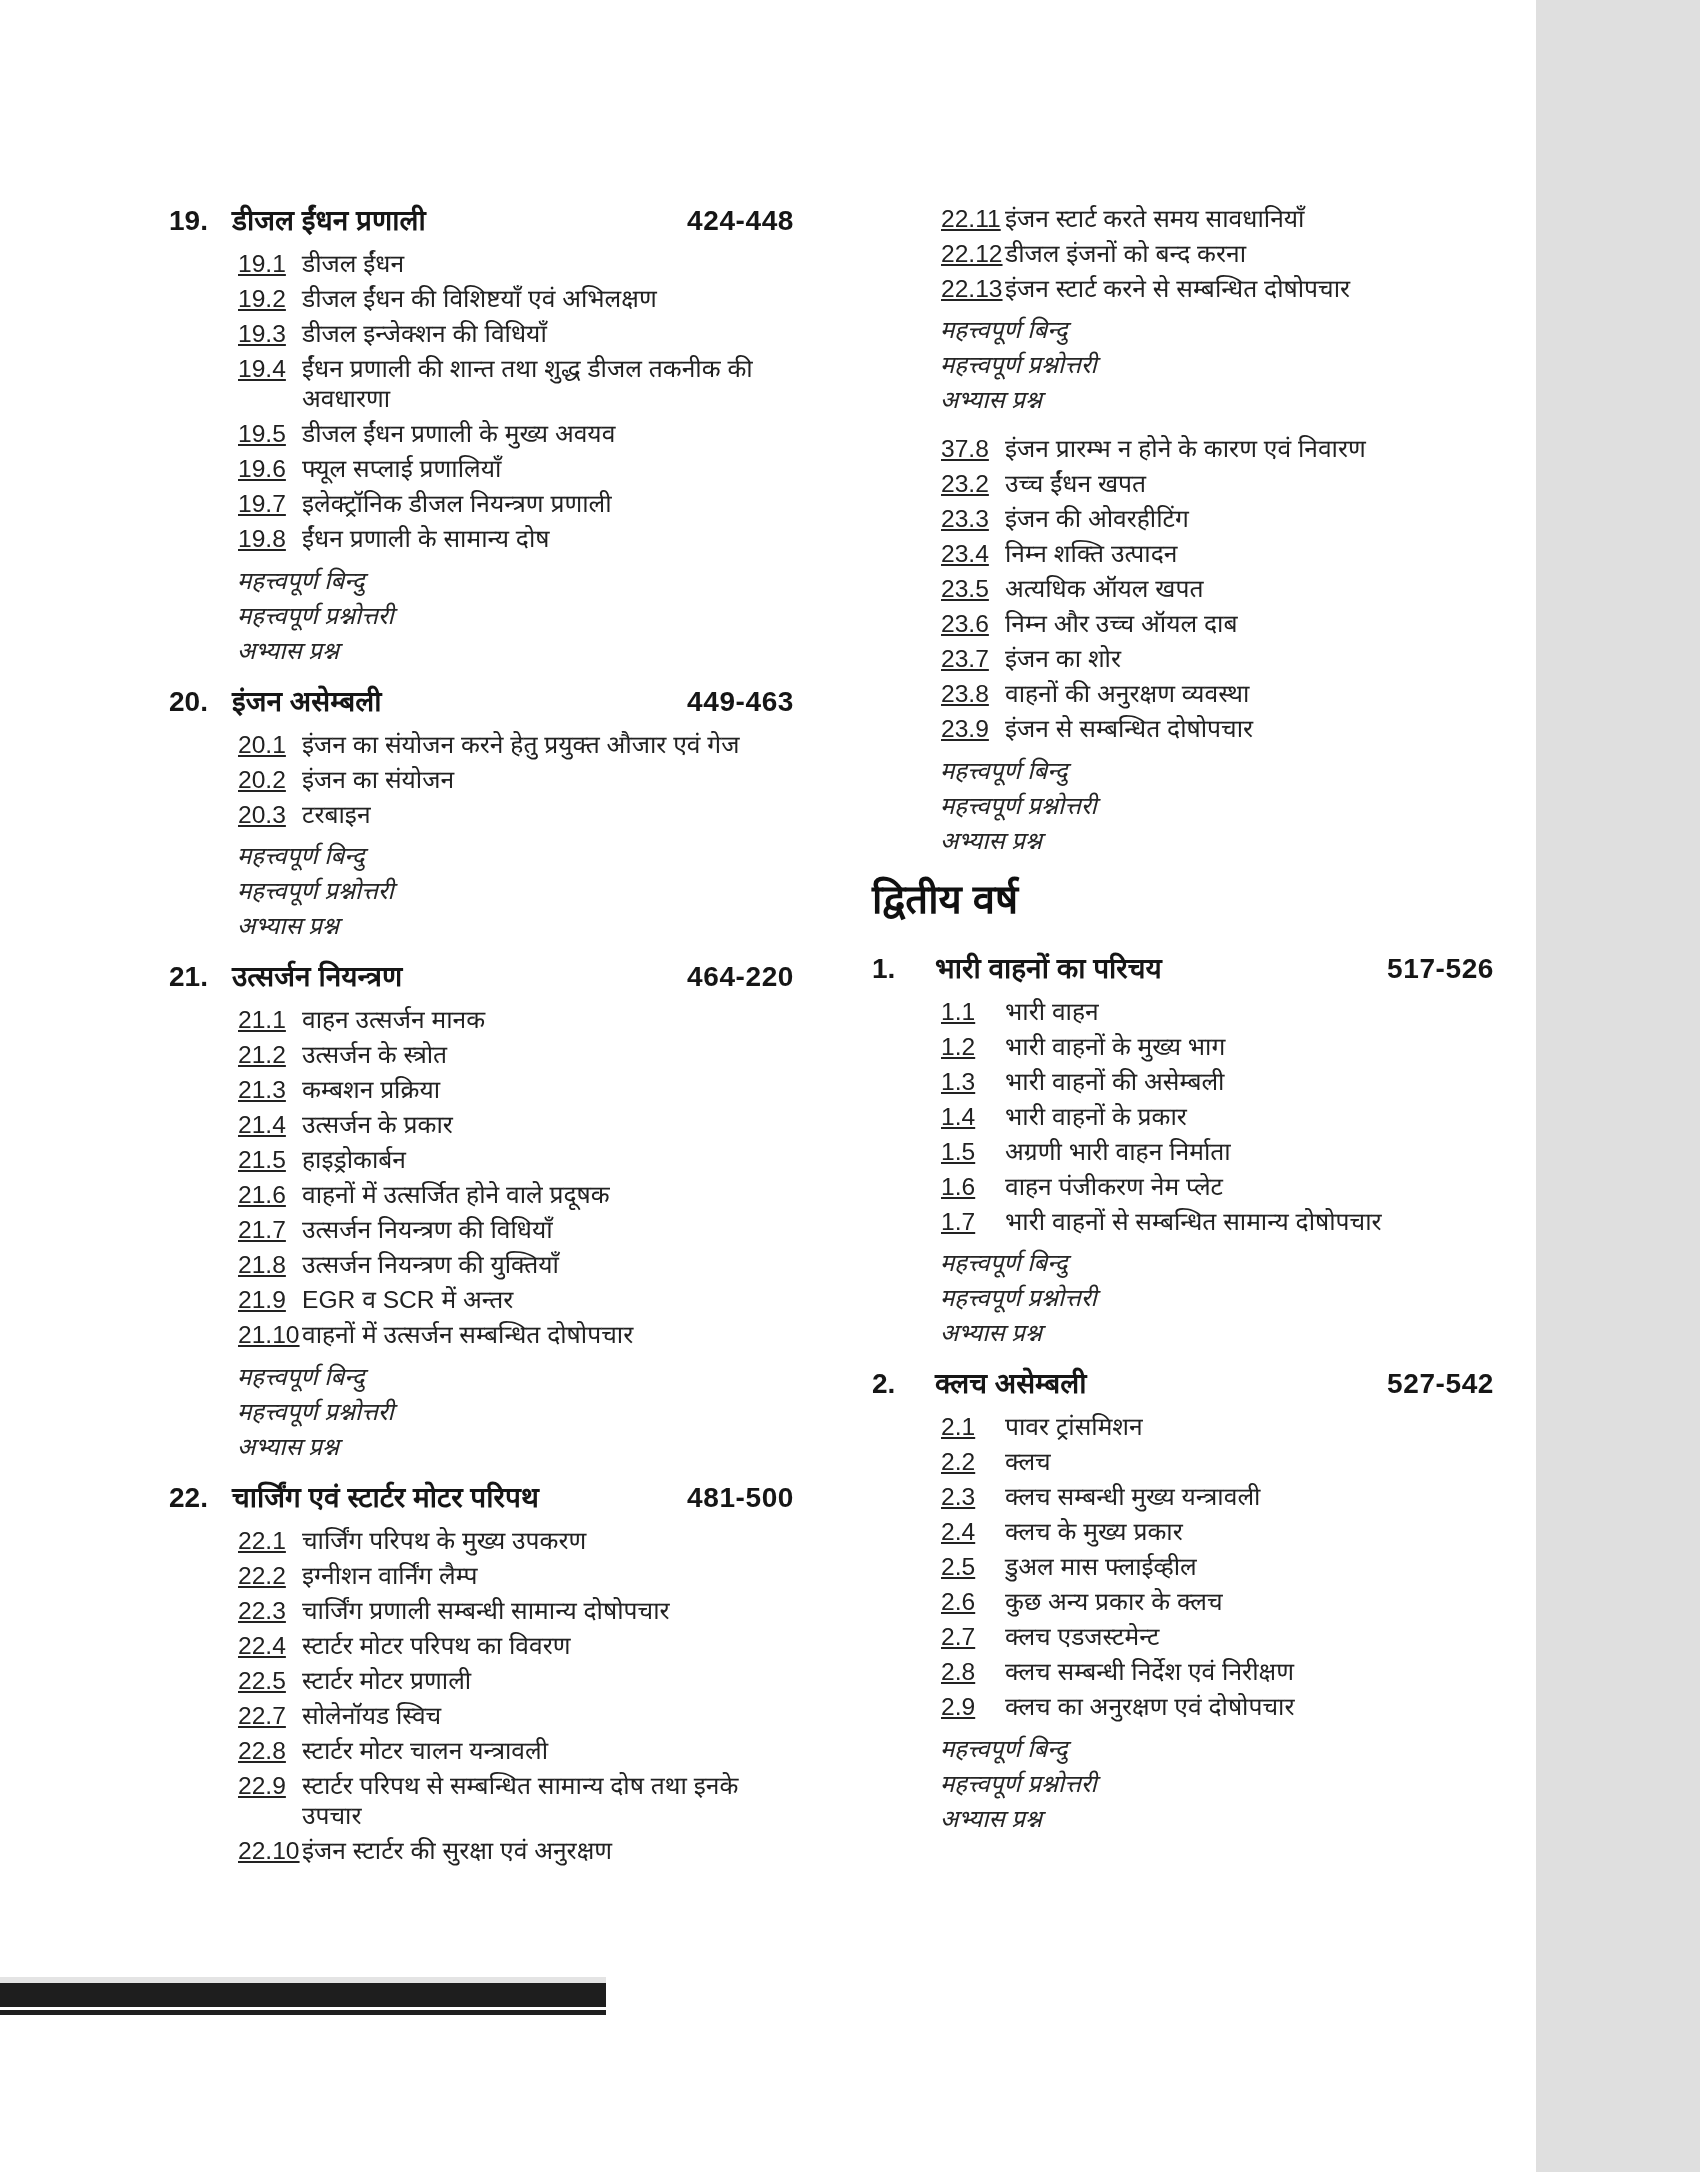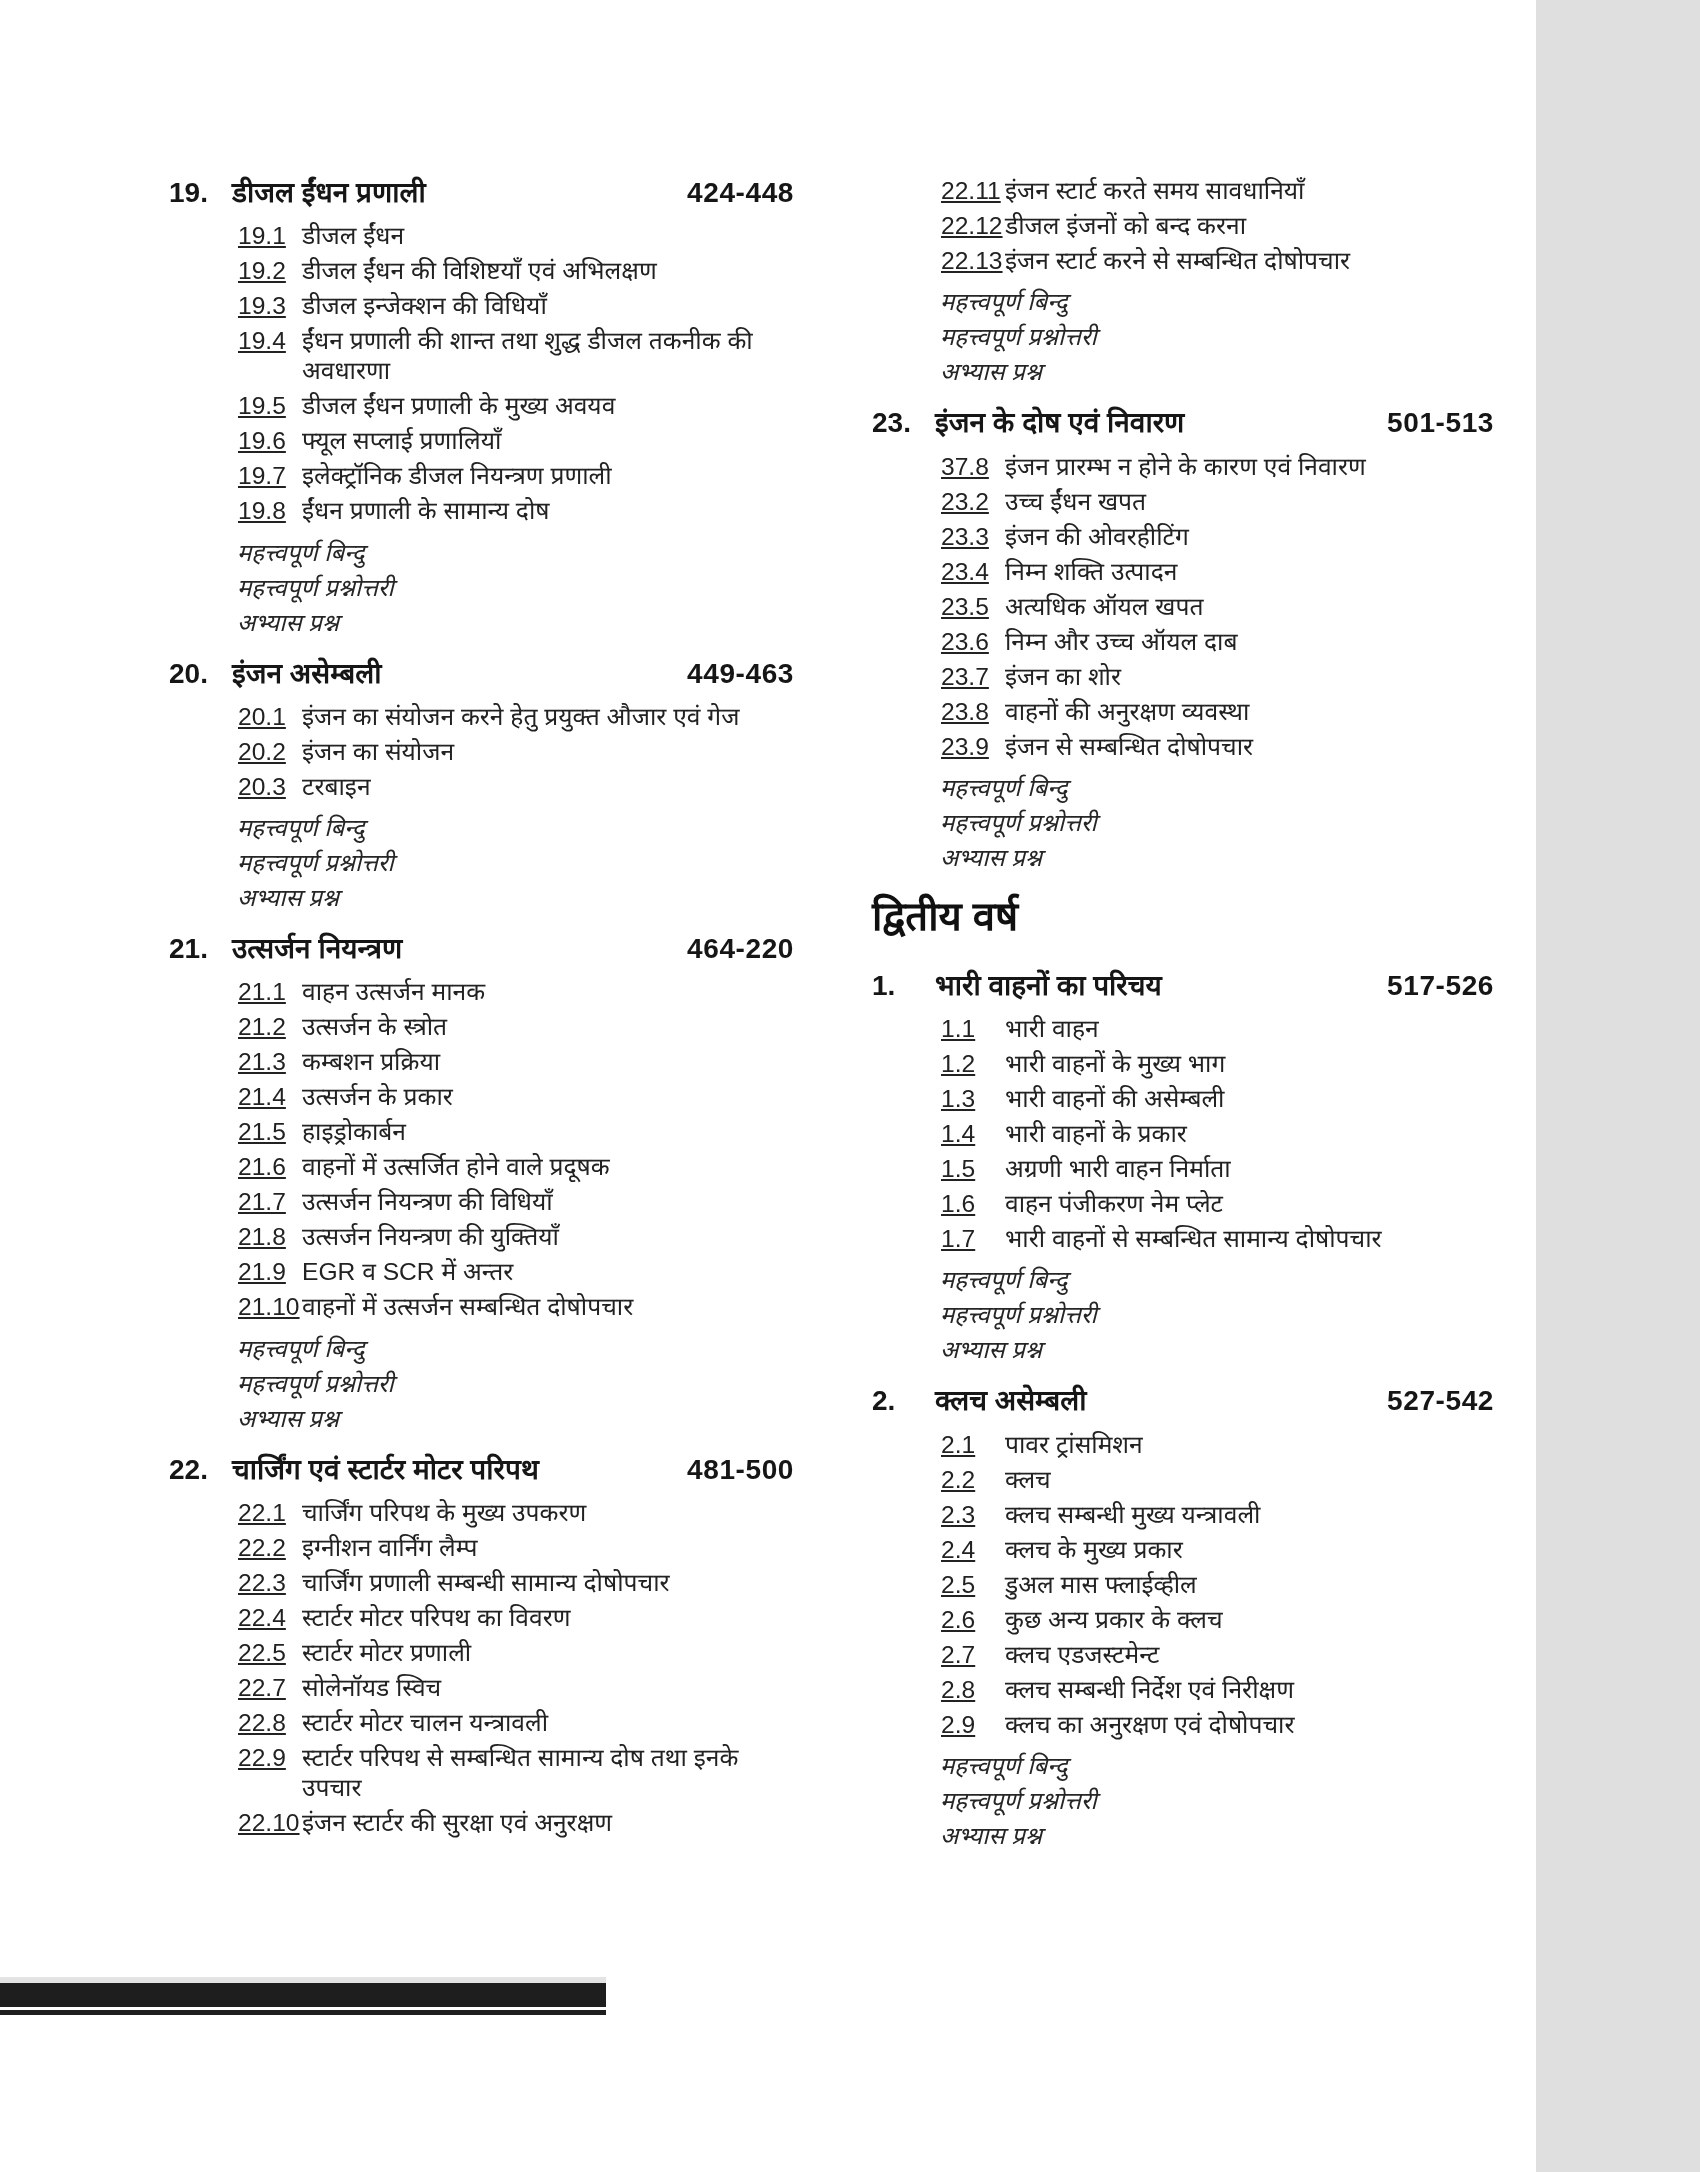--- a/index.html
+++ b/index.html
@@ -20,21 +20,21 @@
     position: absolute;
     top: 0;
     right: 0;
     width: 164px;
     height: 2172px;
     background: var(--gutter-color, #dfdfdf);
   }
 
   .toc-column {
     position: absolute;
-    top: 176px;
+    top: 204px;
   }
   .toc-column.left  { left: 169px;  width: 625px; }
   .toc-column.right { left: 872px; width: 622px; }
 
   .chapter-block { margin-bottom: 19px; }
 
   .chapter-heading {
     display: flex;
     align-items: baseline;
     font-weight: bold;
@@ -282,25 +282,20 @@
           <span class="item-label">इंजन स्टार्ट करने से सम्बन्धित दोषोपचार</span>
         </div>
       </div>
       <div class="chapter-footer">
         <div class="footer-item">महत्त्वपूर्ण बिन्दु</div>
         <div class="footer-item">महत्त्वपूर्ण प्रश्नोत्तरी</div>
         <div class="footer-item">अभ्यास प्रश्न</div>
       </div>
     </div>
     <div class="chapter-block">
-      <div class="chapter-heading">
-        <span class="ch-num">23.</span>
-        <span class="ch-title">इंजन के दोष एवं निवारण</span>
-        <span class="ch-pages">501-513</span>
-      </div>
       <div class="items-list">
         <div class="toc-item">
           <span class="item-num">37.8</span>
           <span class="item-label">इंजन प्रारम्भ न होने के कारण एवं निवारण</span>
         </div>
         <div class="toc-item">
           <span class="item-num">23.2</span>
           <span class="item-label">उच्च ईंधन खपत</span>
         </div>
         <div class="toc-item">

